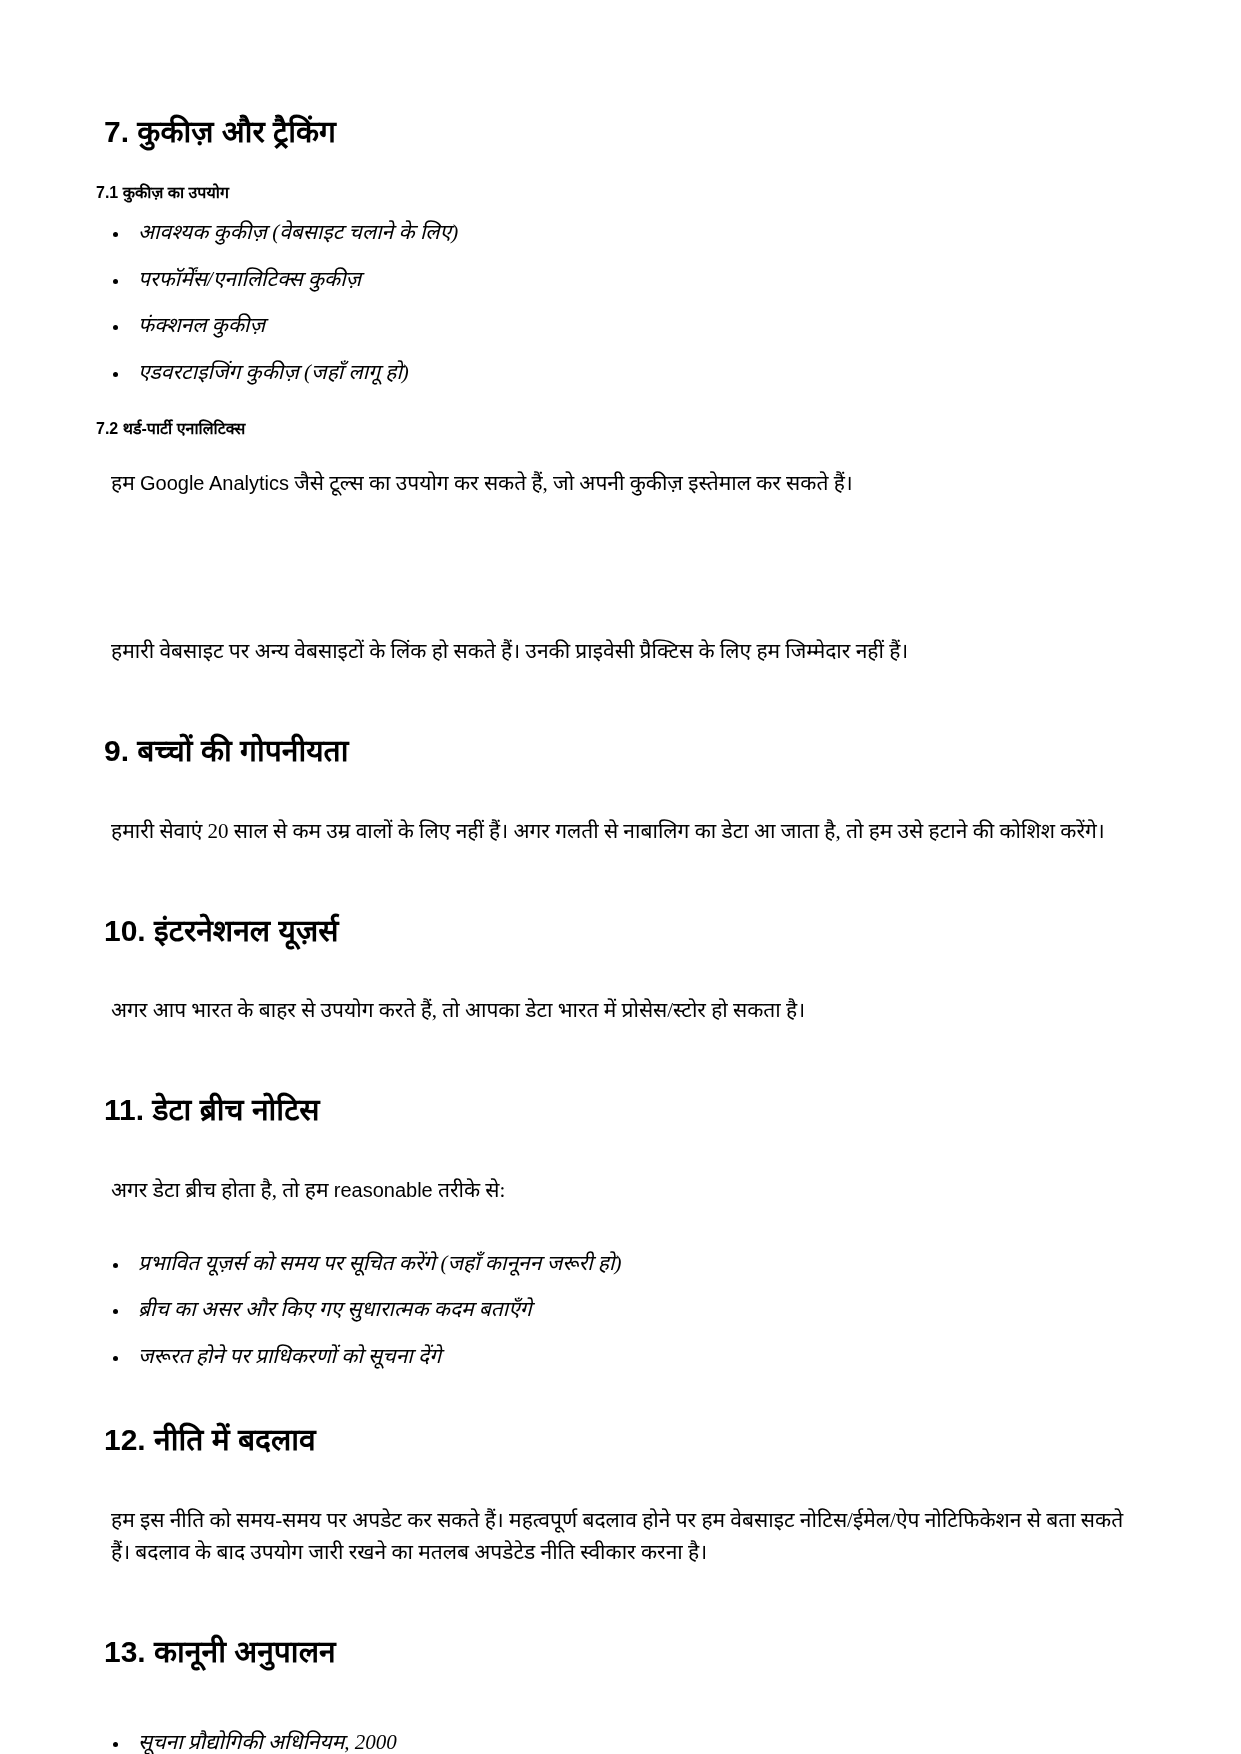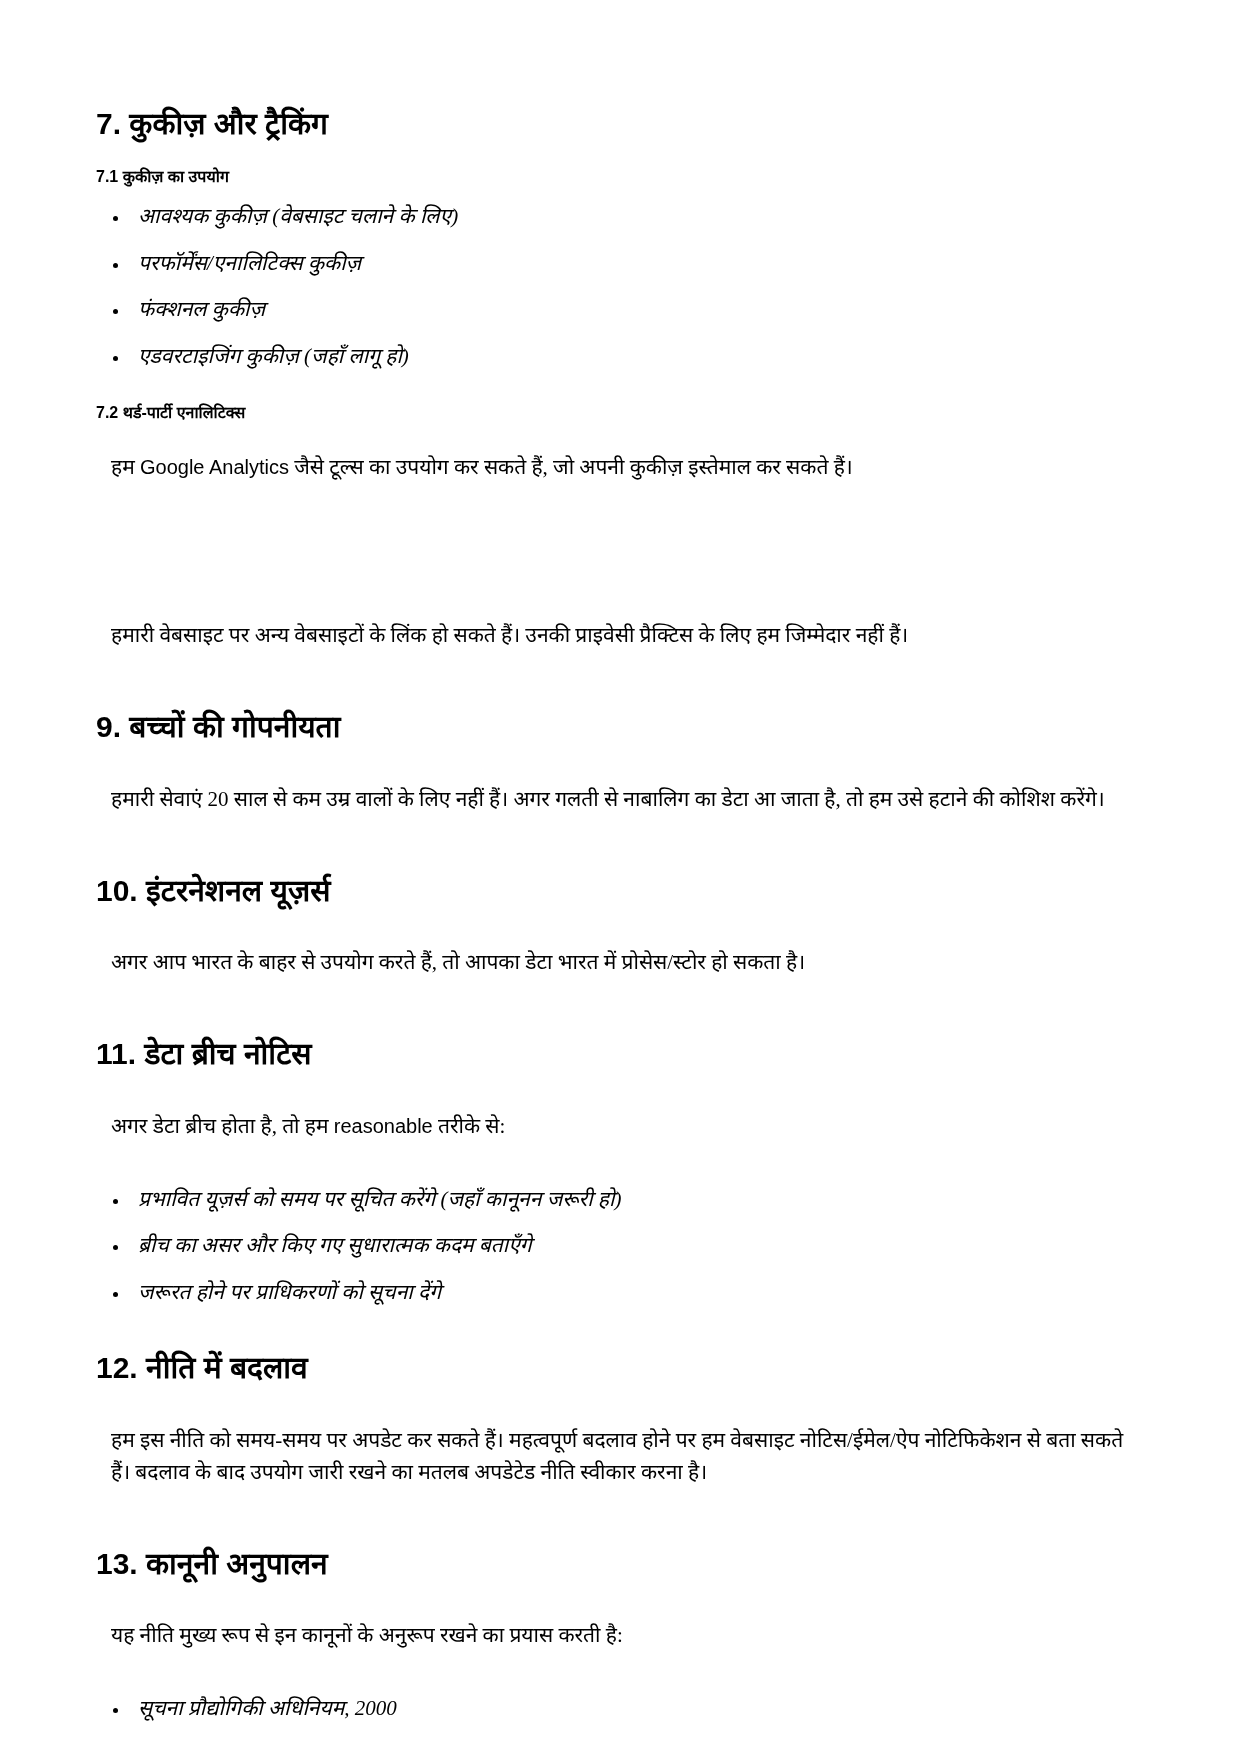--- a/index.html
+++ b/index.html
@@ -25,21 +25,21 @@
   .doc-body {
     width: 1049px;
   }
 
   
   h1.section-title {
     font-family: "Liberation Sans", "DejaVu Sans", sans-serif;
     font-weight: bold;
     font-size: 30px;
     line-height: 1.32;
-    margin: 0;
+    margin: 8px;
     padding: 0;
     letter-spacing: 0px;
     color: #000000;
   }
   h2.subsection-title {
     font-family: "Liberation Sans", "DejaVu Sans", sans-serif;
     font-weight: bold;
     font-size: 16px;
     line-height: 1.34;
     margin: 0;
@@ -155,20 +155,19 @@
     </ul>
 
     <div class="gap-before-h1"></div>
     <h1 class="section-title">12. नीति में बदलाव</h1>
     <div class="gap-after-h1"></div>
     <p class="body-text">हम इस नीति को समय-समय पर अपडेट कर सकते हैं। महत्वपूर्ण बदलाव होने पर हम वेबसाइट नोटिस/ईमेल/ऐप नोटिफिकेशन से बता सकते हैं। बदलाव के बाद उपयोग जारी रखने का मतलब अपडेटेड नीति स्वीकार करना है।</p>
 
     <div class="gap-before-h1"></div>
     <h1 class="section-title">13. कानूनी अनुपालन</h1>
     <div class="gap-after-h1"></div>
-    <p class="body-text">यह नीति मुख्य रूप से इन कानूनों के अनुरूप रखने का प्रयास करती है:</p>
     <div class="gap-md"></div>
     <ul class="bullet-list">
       <li>सूचना प्रौद्योगिकी अधिनियम, 2000</li>
     </ul>
 
   </div>
 </div>
 
 </body></html>

